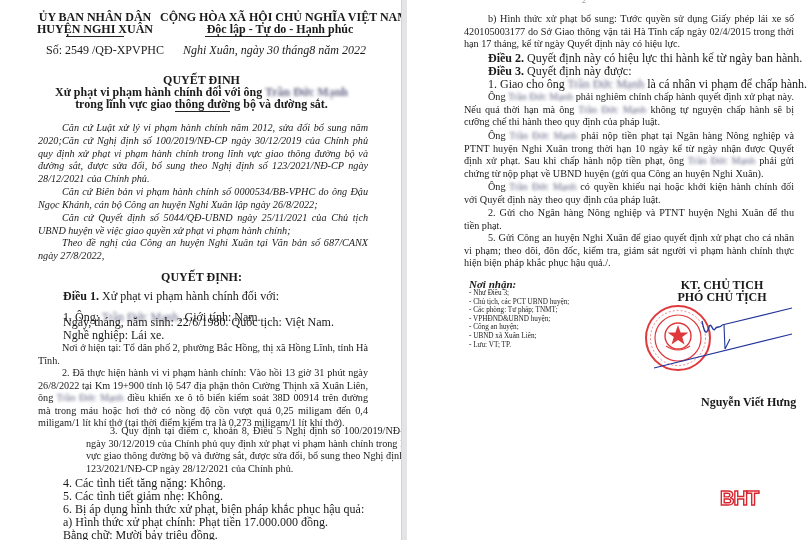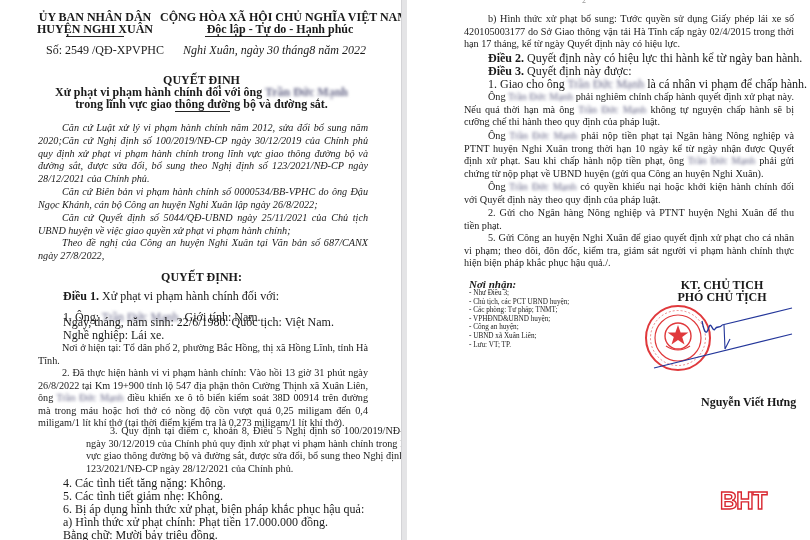--- a/index.html
+++ b/index.html
@@ -21,21 +21,21 @@
   .para .ind { display: inline-block; width: 24px; }
   .blur { filter: blur(1.6px); color: #6a6a8a; }
 
   .uline { position: absolute; height: 1px; background: #222; }
 
   .recips { position: absolute; font-size: 7.2px; line-height: 8.6px; }
   .recips .hd { font-size: 11px; font-weight: bold; font-style: italic; line-height: 10px; }
 
   .pagenum { position: absolute; font-size: 8px; color: #999; }
 
-  .logo { position: absolute; left: 720px; top: 487px; font-family: "Liberation Sans", sans-serif; font-weight: bold; font-size: 24px; letter-spacing: -1px; color: transparent; -webkit-text-stroke: 1.4px #d8262f; }
+  .logo { position: absolute; left: 720px; top: 487px; font-family: "Liberation Sans", sans-serif; font-weight: bold; font-size: 20px; letter-spacing: -1px; color: transparent; -webkit-text-stroke: 1.4px #d8262f; }
 </style>
 </head>
 <body>
 
 <div class="page" id="page1">
 
   <div class="abs b c fs10" style="left:30px;top:11px;width:130px;">
     <div>ỦY BAN NHÂN DÂN</div>
     <div>HUYỆN NGHI XUÂN</div>
   </div>

